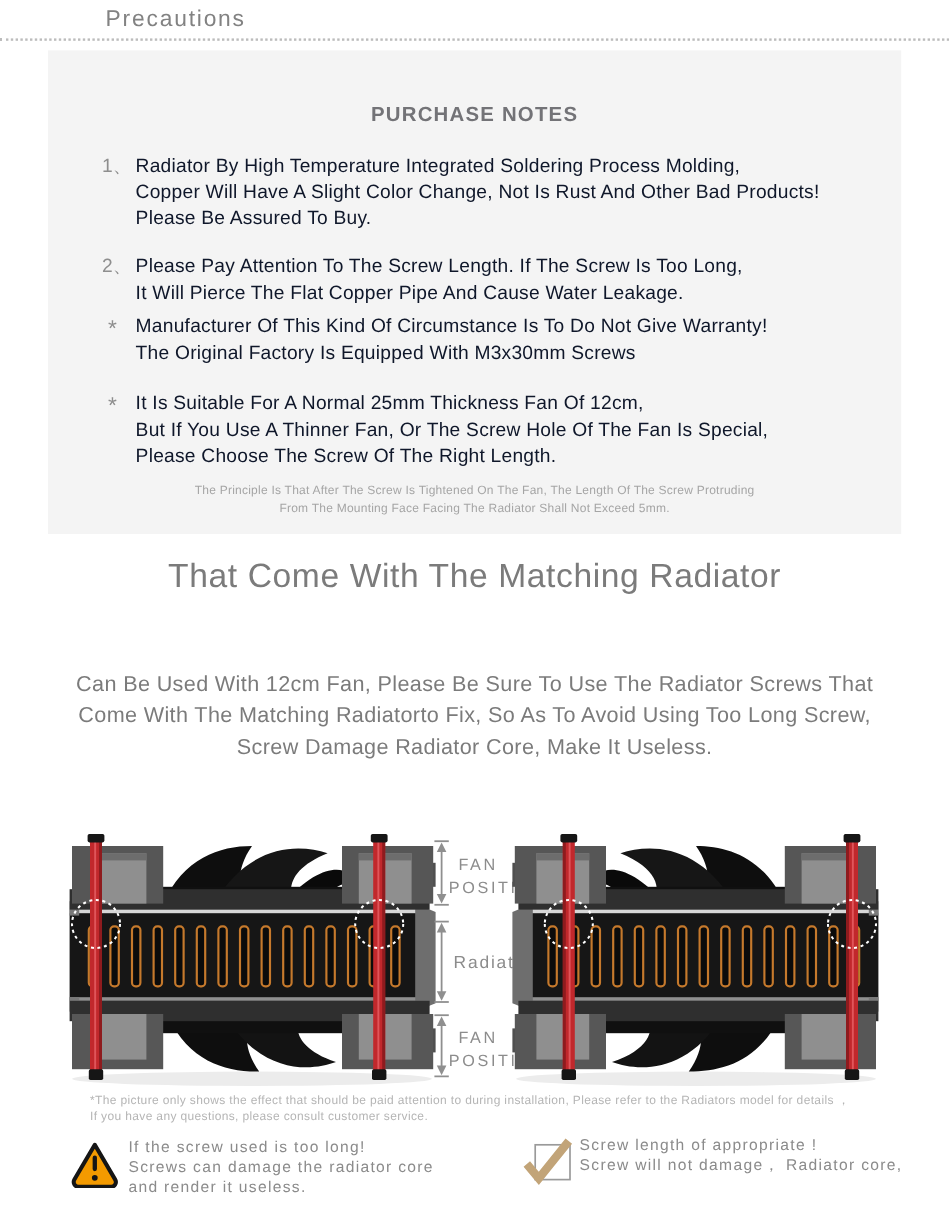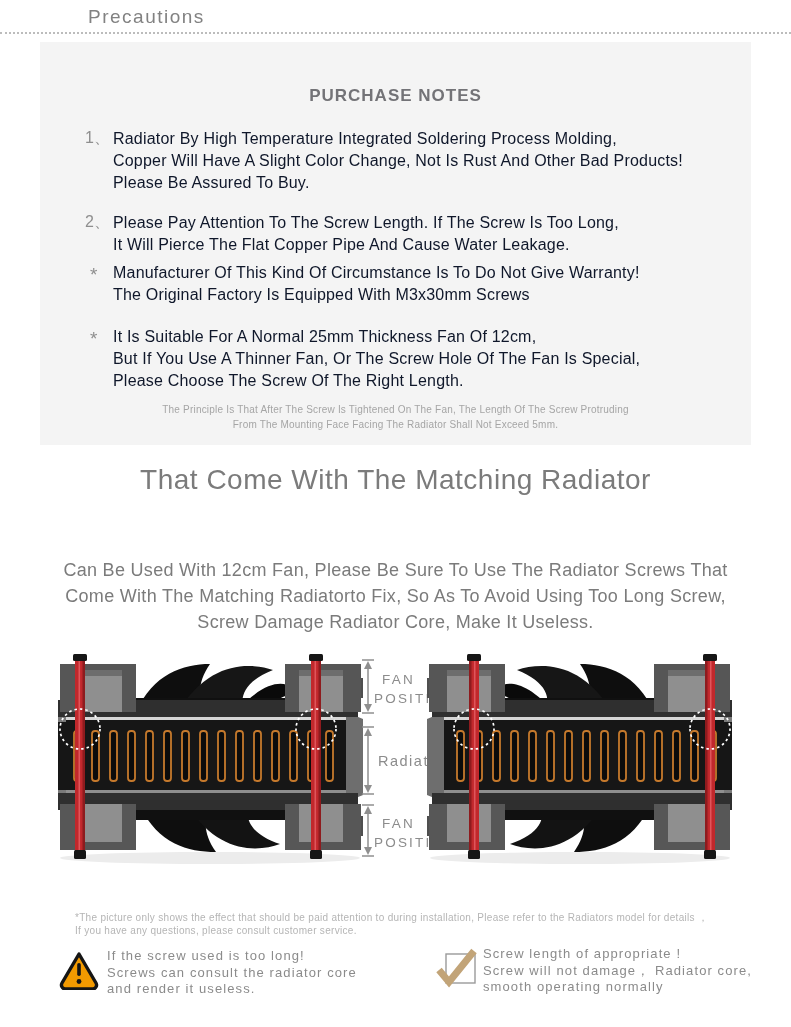--- a/index.html
+++ b/index.html
@@ -23,21 +23,21 @@
   .fine-print{position:absolute;left:0;top:360px;width:100%;text-align:center;}
   .fine-line{font-size:10px;line-height:15px;color:#a5a5a5;letter-spacing:.2px;}
 
   
   #headline{position:absolute;left:0;top:460px;width:100%;text-align:center;color:#7b7b7b;}
   .headline-line{font-size:28px;line-height:39px;letter-spacing:.5px;}
   #description{position:absolute;left:0;top:557px;width:100%;text-align:center;color:#7b7b7b;}
   .desc-line{font-size:18px;line-height:26px;letter-spacing:.3px;}
 
   
-  #figure{position:absolute;left:0;top:654px;width:791px;height:212px;}
+  #figure{position:absolute;left:0;top:695px;width:791px;height:212px;}
   #figure svg{overflow:visible;display:block;}
   .screw-body{fill:var(--screw_red,#c1282c);}
   .fin{fill:#0b0b0b;stroke:var(--fin_orange,#c5792c);stroke-width:1.8;}
   .ann-text{font-size:13.5px;letter-spacing:2.2px;fill:#8c8c8c;}
   .ann-text.rad{font-size:14.5px;letter-spacing:1.5px;}
   .ann-line{stroke:#8f8f8f;stroke-width:1.5;}
   .ann-tri{fill:#8f8f8f;}
 
   
   #disclaimer{position:absolute;left:75px;top:911px;}
@@ -231,27 +231,26 @@
     <div class="disc-line">If you have any questions, please consult customer service.</div>
   </div>
 
   <svg class="abs" style="left:58px;top:950px" width="42" height="40" viewBox="0 0 42 40">
     <path class="warn-tri" d="M21 4 L38 33 A4 4 0 0 1 34.5 39 L7.5 39 A4 4 0 0 1 4 33 Z"></path>
     <rect x="19.2" y="13" width="3.6" height="13" rx="1.8" fill="#151515"></rect>
     <circle cx="21" cy="31.5" r="2.4" fill="#151515"></circle>
   </svg>
   <div class="caution-text" style="left:107px;top:948px">
     <div class="caution-line">If the screw used is too long!</div>
-    <div class="caution-line">Screws can consult the radiator core</div>
+    <div class="caution-line">Screws can damage the radiator core</div>
     <div class="caution-line">and render it useless.</div>
   </div>
 
   <svg class="abs" style="left:432px;top:944px" width="48" height="46" viewBox="0 0 48 46">
     <rect class="check-box" x="14" y="10" width="29" height="29"></rect>
     <path class="check-mark" d="M7 26 L17 38 L42 7"></path>
   </svg>
   <div class="caution-text" style="left:483px;top:946px">
     <div class="caution-line">Screw length of appropriate !</div>
     <div class="caution-line">Screw will not damage， Radiator core,</div>
-    <div class="caution-line">smooth operating normally</div>
   </div>
 
 </div>
 
 </body></html>

